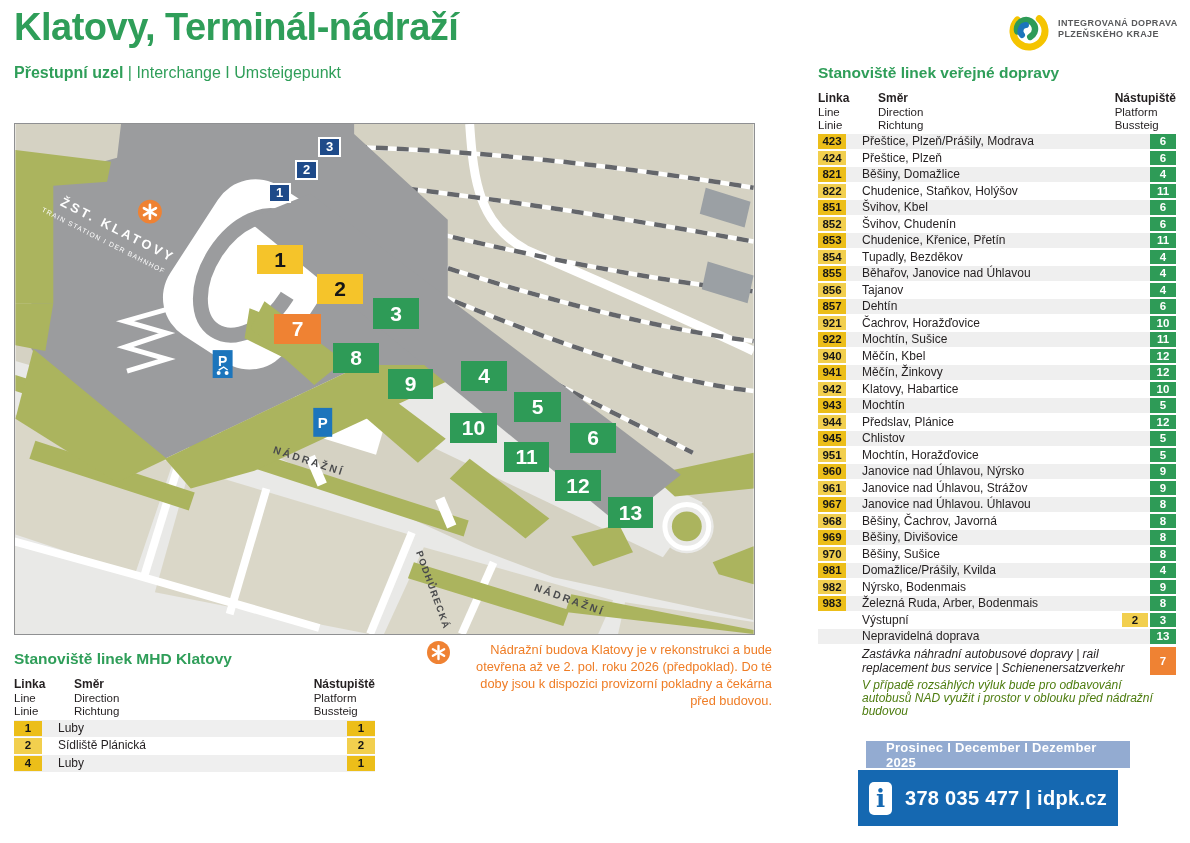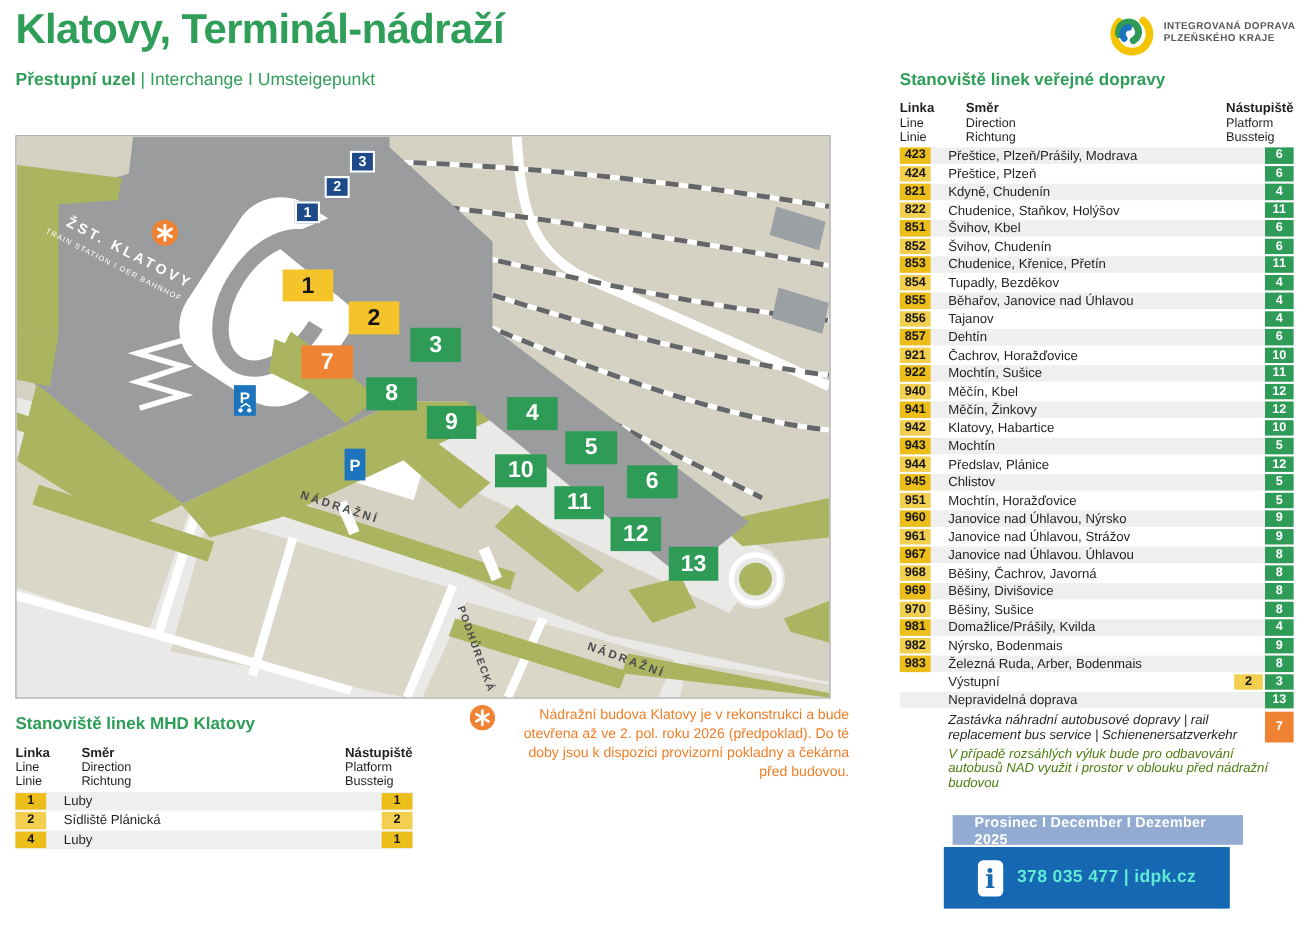--- a/index.html
+++ b/index.html
@@ -57,21 +57,21 @@
   .star-icon{flex:none;width:23px;height:23px;}
   
   #monthbox{position:absolute;left:866px;top:741px;width:244px;height:27px;background:#93ABD1;
             display:flex;align-items:center;justify-content:center;color:#fff;font-weight:bold;
             font-size:13px;letter-spacing:0.3px;padding-left:20px;}
   #infobox{position:absolute;left:858px;top:770px;width:260px;height:56px;background:#1568B1;
            display:flex;align-items:center;justify-content:center;gap:13px;}
   #infobox .iicon{width:23px;height:33px;background:#fff;border-radius:5px;color:#1568B1;
                   font-family:"DejaVu Serif","Liberation Serif",serif;font-weight:bold;font-size:24px;
                   display:flex;align-items:center;justify-content:center;}
-  #infobox .itxt{color:#5eead4;font-weight:bold;font-size:16px;letter-spacing:0.3px;}
+  #infobox .itxt{color:#ffffff;font-weight:bold;font-size:20px;letter-spacing:0.3px;}
 </style>
 </head>
 <body>
 
 <div id="page">
 
   <h1 id="title">Klatovy, Terminál-nádraží</h1>
   <div id="subtitle">
     <span class="b">Přestupní uzel</span><span> | Interchange I Umsteigepunkt</span>
   </div>
@@ -255,21 +255,21 @@
           <span class="dir">Přeštice, Plzeň/Prášily, Modrava</span>
           <span class="pbadge">6</span>
         </div>
         <div class="trow">
           <span class="lbadge light">424</span>
           <span class="dir">Přeštice, Plzeň</span>
           <span class="pbadge">6</span>
         </div>
         <div class="trow odd">
           <span class="lbadge dark">821</span>
-          <span class="dir">Kdyně, Chudenín</span>
+          <span class="dir">Běšiny, Domažlice</span>
           <span class="pbadge">4</span>
         </div>
         <div class="trow">
           <span class="lbadge light">822</span>
           <span class="dir">Chudenice, Staňkov, Holýšov</span>
           <span class="pbadge">11</span>
         </div>
         <div class="trow odd">
           <span class="lbadge dark">851</span>
           <span class="dir">Švihov, Kbel</span>

